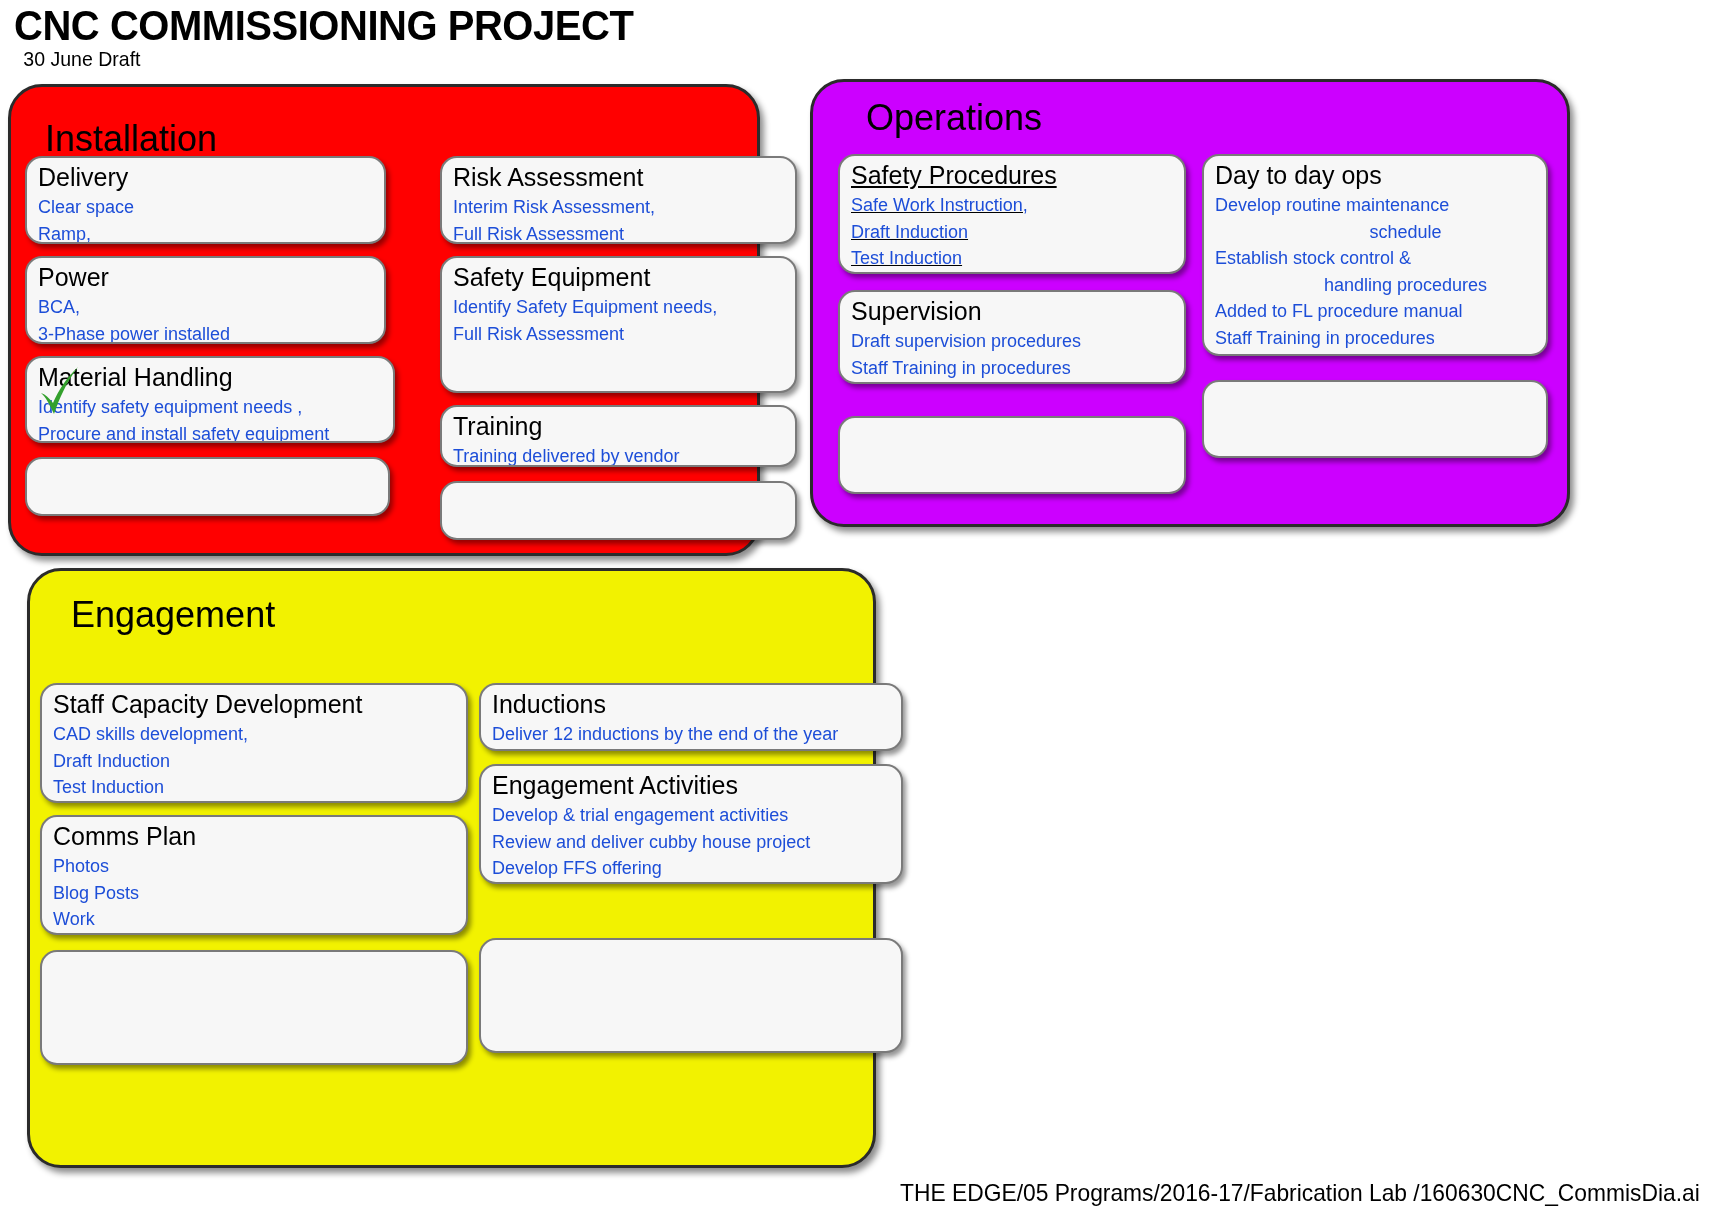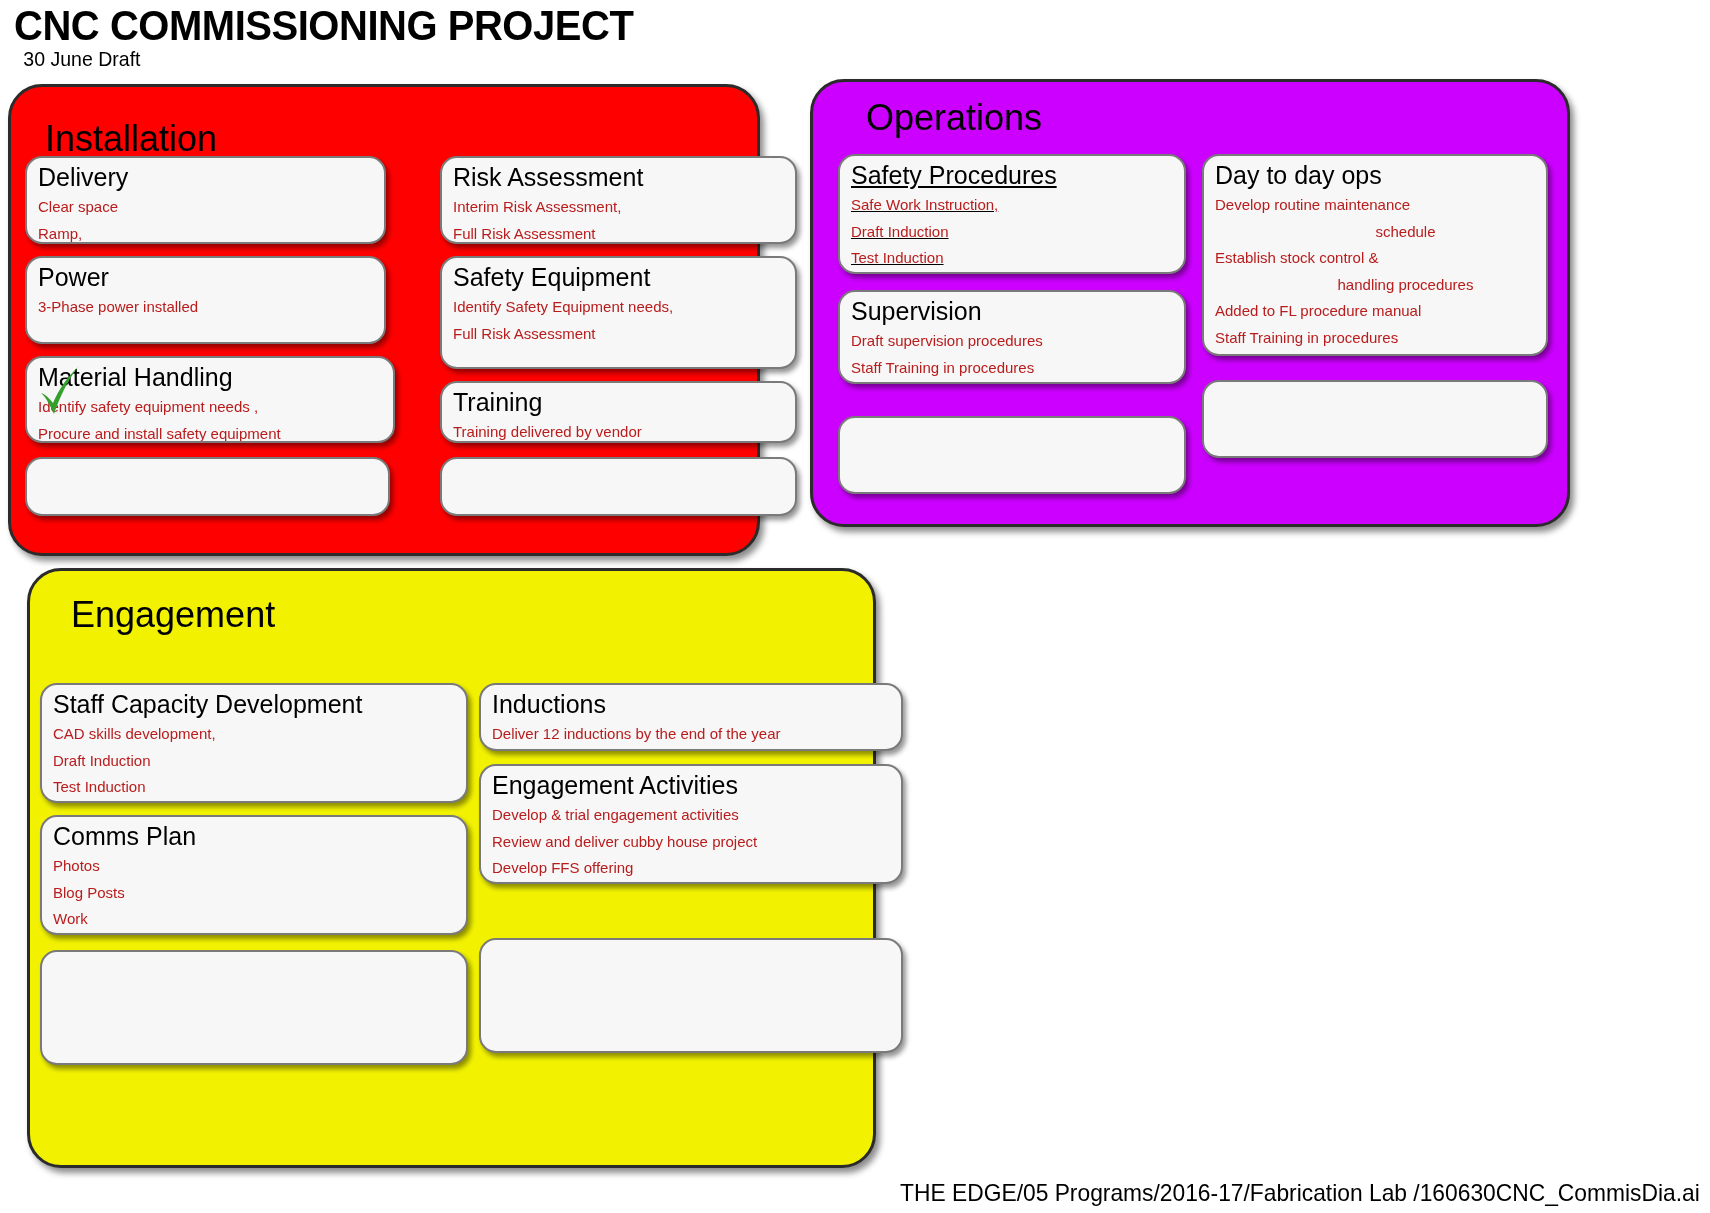--- a/index.html
+++ b/index.html
@@ -90,22 +90,22 @@
     line-height: 33px;
     white-space: nowrap;
     margin: 0;
   }
   .card-lines {
     margin: 0;
     padding: 0;
     list-style: none;
   }
   .card-lines li {
-    color: #b91c1c;
-    font-size: 15px;
+    color: #1d4ed8;
+    font-size: 18px;
     line-height: 26.5px;
     white-space: nowrap;
   }
 
   
   .card-lines.hang li.indent {
     text-align: center;
     padding-left: 60px;
   }
 
@@ -188,20 +188,21 @@
         <div class="card-title">Delivery</div>
         <ul class="card-lines">
           <li>Clear space</li>
           <li>Ramp,</li>
         </ul>
       </div>
 
       <div class="card" style="height:88px;margin-bottom:12px;">
         <div class="card-title">Power</div>
         <ul class="card-lines">
+          <li>BCA,</li>
           <li>3-Phase power installed</li>
         </ul>
       </div>
 
       <div class="card" style="height:87px;margin-bottom:14px;width:370px;">
         <div class="card-title">Material Handling</div>
         <ul class="card-lines">
           <li>Identify safety equipment needs ,</li>
           <li>Procure and install safety equipment</li>
         </ul>
@@ -213,21 +214,21 @@
     <div class="col right">
 
       <div class="card" style="height:88px;margin-bottom:12px;">
         <div class="card-title">Risk Assessment</div>
         <ul class="card-lines">
           <li>Interim Risk Assessment,</li>
           <li>Full Risk Assessment</li>
         </ul>
       </div>
 
-      <div class="card" style="height:113px;margin-bottom:12px;">
+      <div class="card" style="height:137px;margin-bottom:12px;">
         <div class="card-title">Safety Equipment</div>
         <ul class="card-lines">
           <li>Identify Safety Equipment needs,</li>
           <li>Full Risk Assessment</li>
         </ul>
       </div>
 
       <div class="card" style="height:62px;margin-bottom:14px;">
         <div class="card-title">Training</div>
         <ul class="card-lines">

